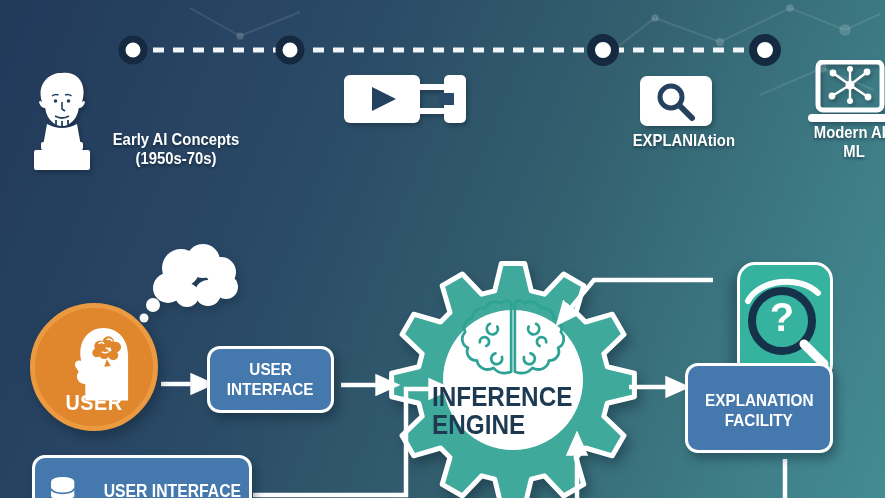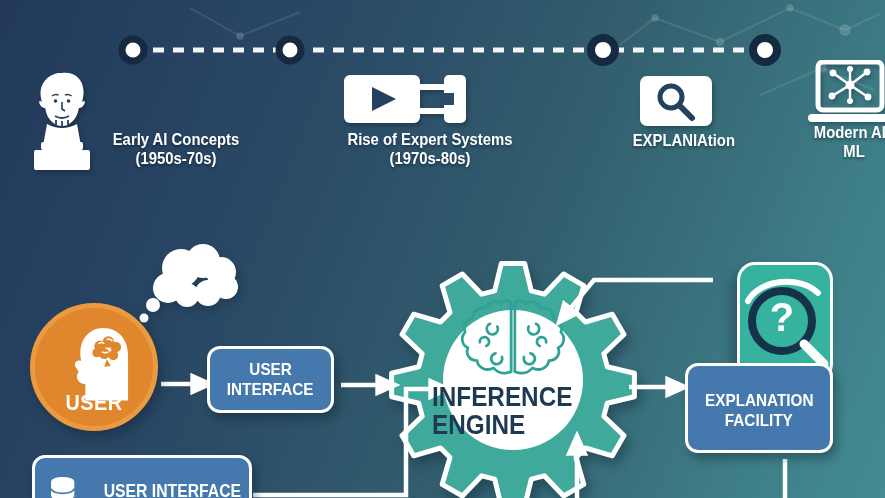--- a/index.html
+++ b/index.html
@@ -184,26 +184,20 @@
     </g>
     <rect x="0" y="54" width="84" height="8" rx="4" fill="#fff"></rect>
   </svg>
 
   <div class="tl-label" style="left:96px;top:130px;width:160px;">
     <span class="cond">
       <span>Early AI Concepts</span><br>
       <span>(1950s-70s)</span>
     </span>
   </div>
-  <div class="tl-label" style="left:335px;top:130px;width:190px;">
-    <span class="cond">
-      <span>Rise of Expert Systems</span><br>
-      <span>(1970s-80s)</span>
-    </span>
-  </div>
   <div class="tl-label" style="left:602px;top:131px;width:140px;text-align:right;">
     <span class="cond">
       <span>EXPLANIAtion</span>
     </span>
   </div>
   <div class="tl-label" style="left:802px;top:123px;width:104px;">
     <span class="cond">
       <span>Modern AI /</span><br>
       <span>ML</span>
     </span>

